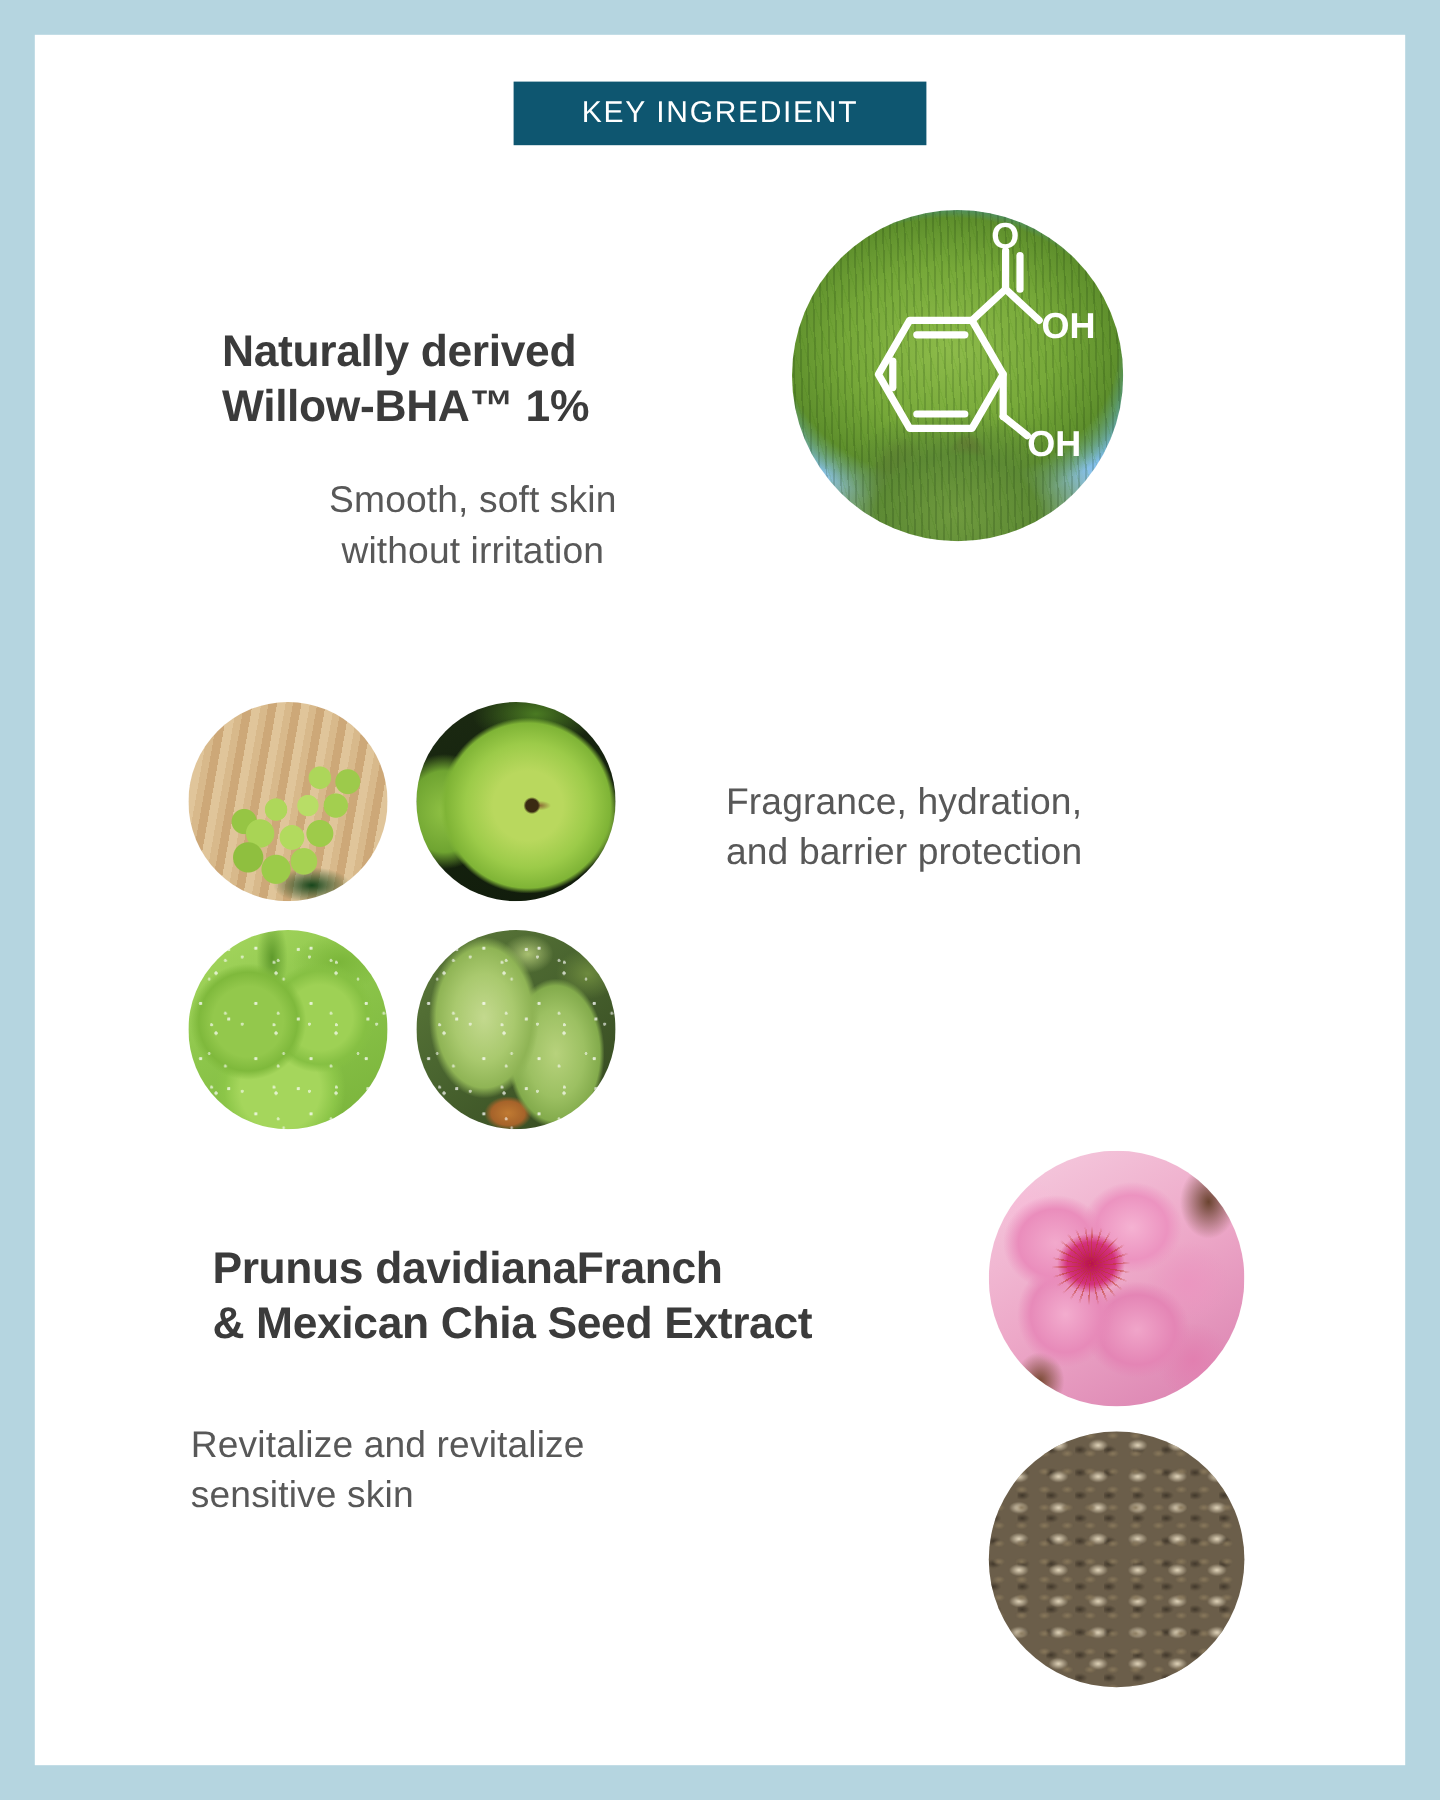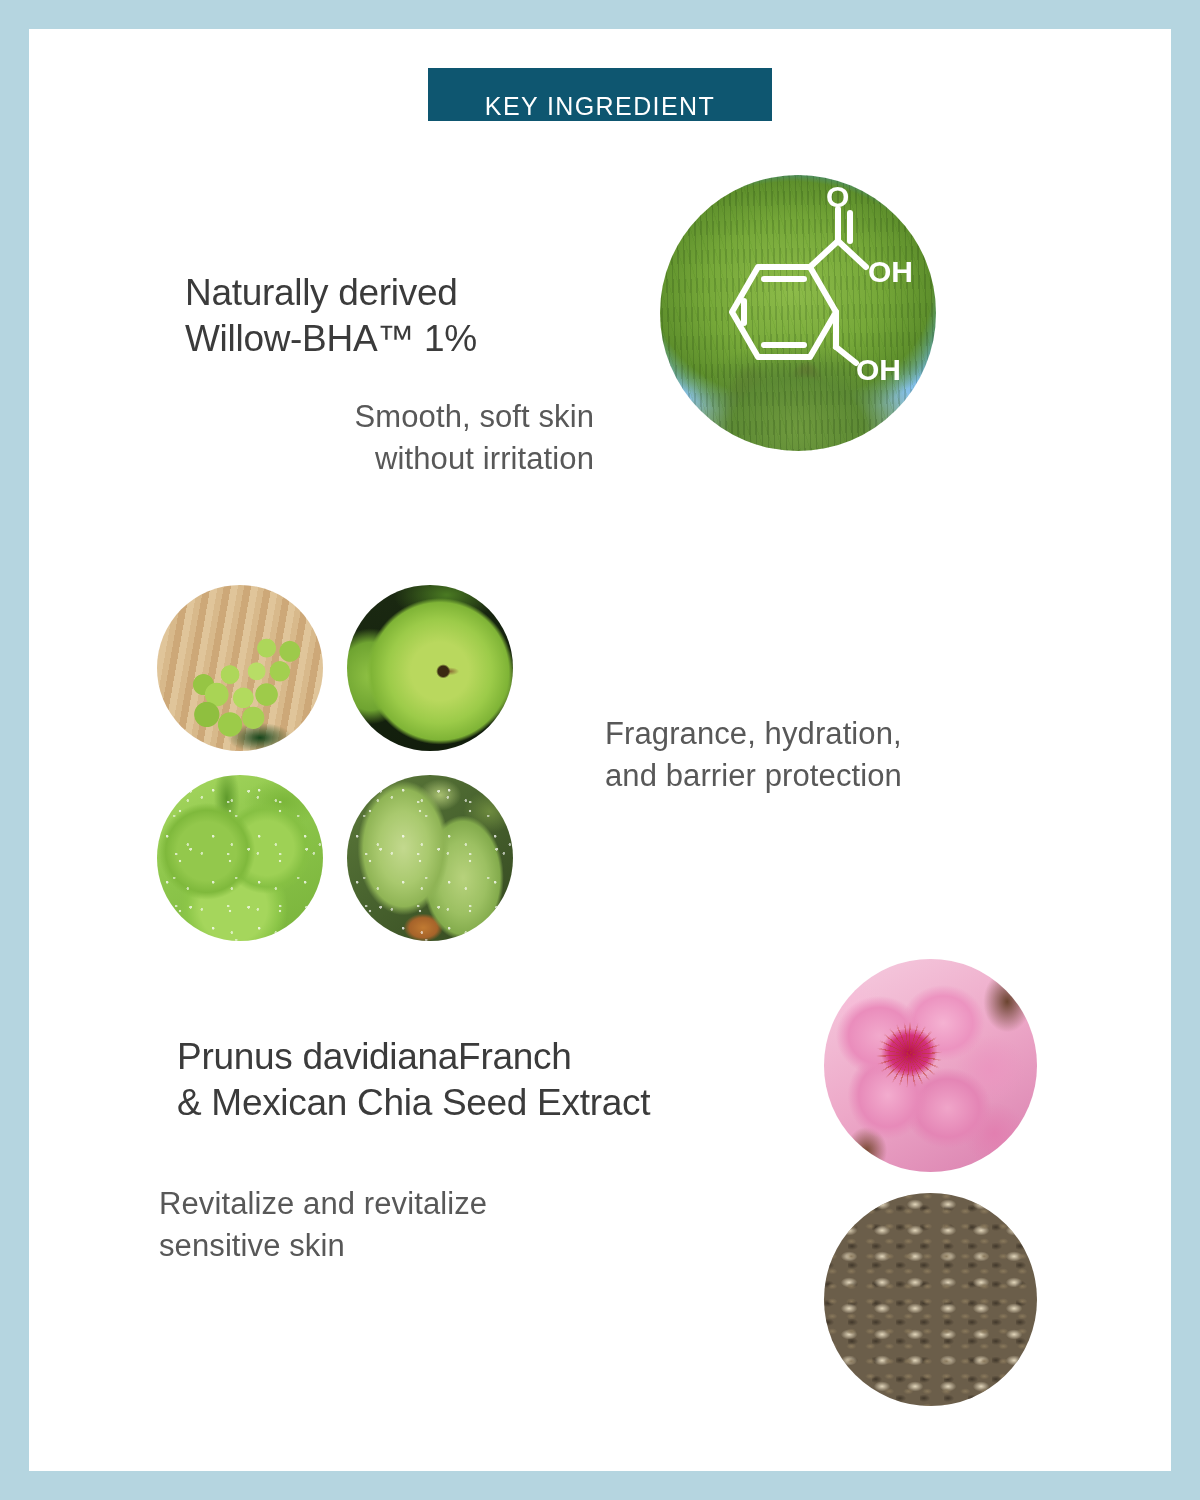--- a/index.html
+++ b/index.html
@@ -14,53 +14,53 @@
     width:1142px;height:1442px;
     background:#ffffff;
     overflow:hidden;
   }
 
   
   .badge{
     position:absolute;left:399px;top:39px;
     width:344px;height:53px;
     background:#0e5670;
-    display:flex;align-items:flex-end;justify-content:center;
+    display:flex;align-items:center;justify-content:center;
   }
   .badge-label{
     color:#ffffff;
     font-size:25px;
     letter-spacing:1.4px;
     font-weight:400;
   }
 
   
   .headline{
     position:absolute;
     color:#3b3b3b;
-    font-weight:normal;
+    font-weight:bold;
     font-size:37px;
     line-height:46px;
     letter-spacing:-0.3px;
     white-space:pre-line;
   }
   .body-copy{
     position:absolute;
     color:#585858;
     font-weight:300;
     font-size:31px;
     line-height:42px;
     letter-spacing:0.1px;
     white-space:pre-line;
   }
 
   #h1{left:156px;top:241px;width:420px;}
-  #b1{left:165px;top:367px;width:400px;text-align:right;}
+  #b1{left:165px;top:367px;width:400px;text-align:center;}
   #h2{left:576px;top:585px;width:430px;}
-  #b2{left:576px;top:684px;width:440px;}
+  #b2{left:576px;top:618px;width:440px;}
   #h3{left:130px;top:1005px;width:700px;margin-left:18px;}
   #b3{left:130px;top:1133px;width:470px;margin-top:21px;}
 
   
   .circ{position:absolute;border-radius:50%;overflow:hidden;}
 
   
   #willow{left:631px;top:146px;width:276px;height:276px;
     background:
       radial-gradient(ellipse 60% 45% at 50% 92%, #6f9a3e 0%, #5d8a34 40%, rgba(93,138,52,0) 72%),

